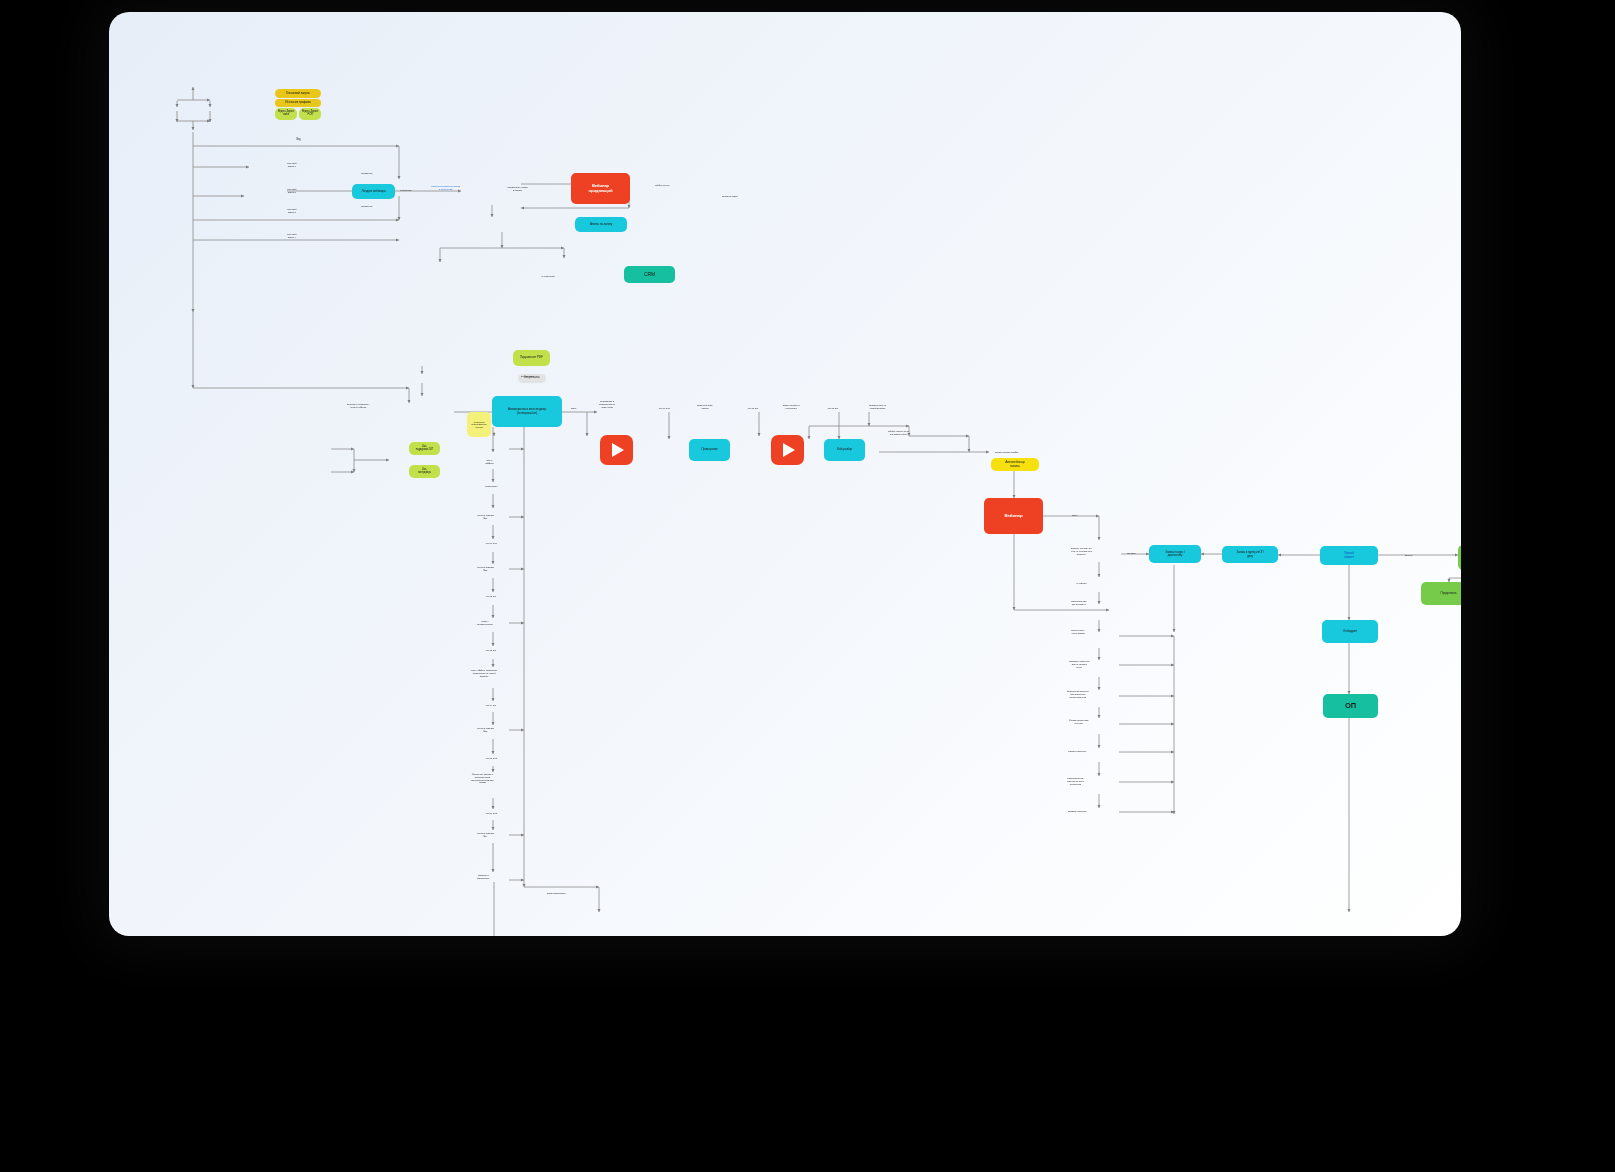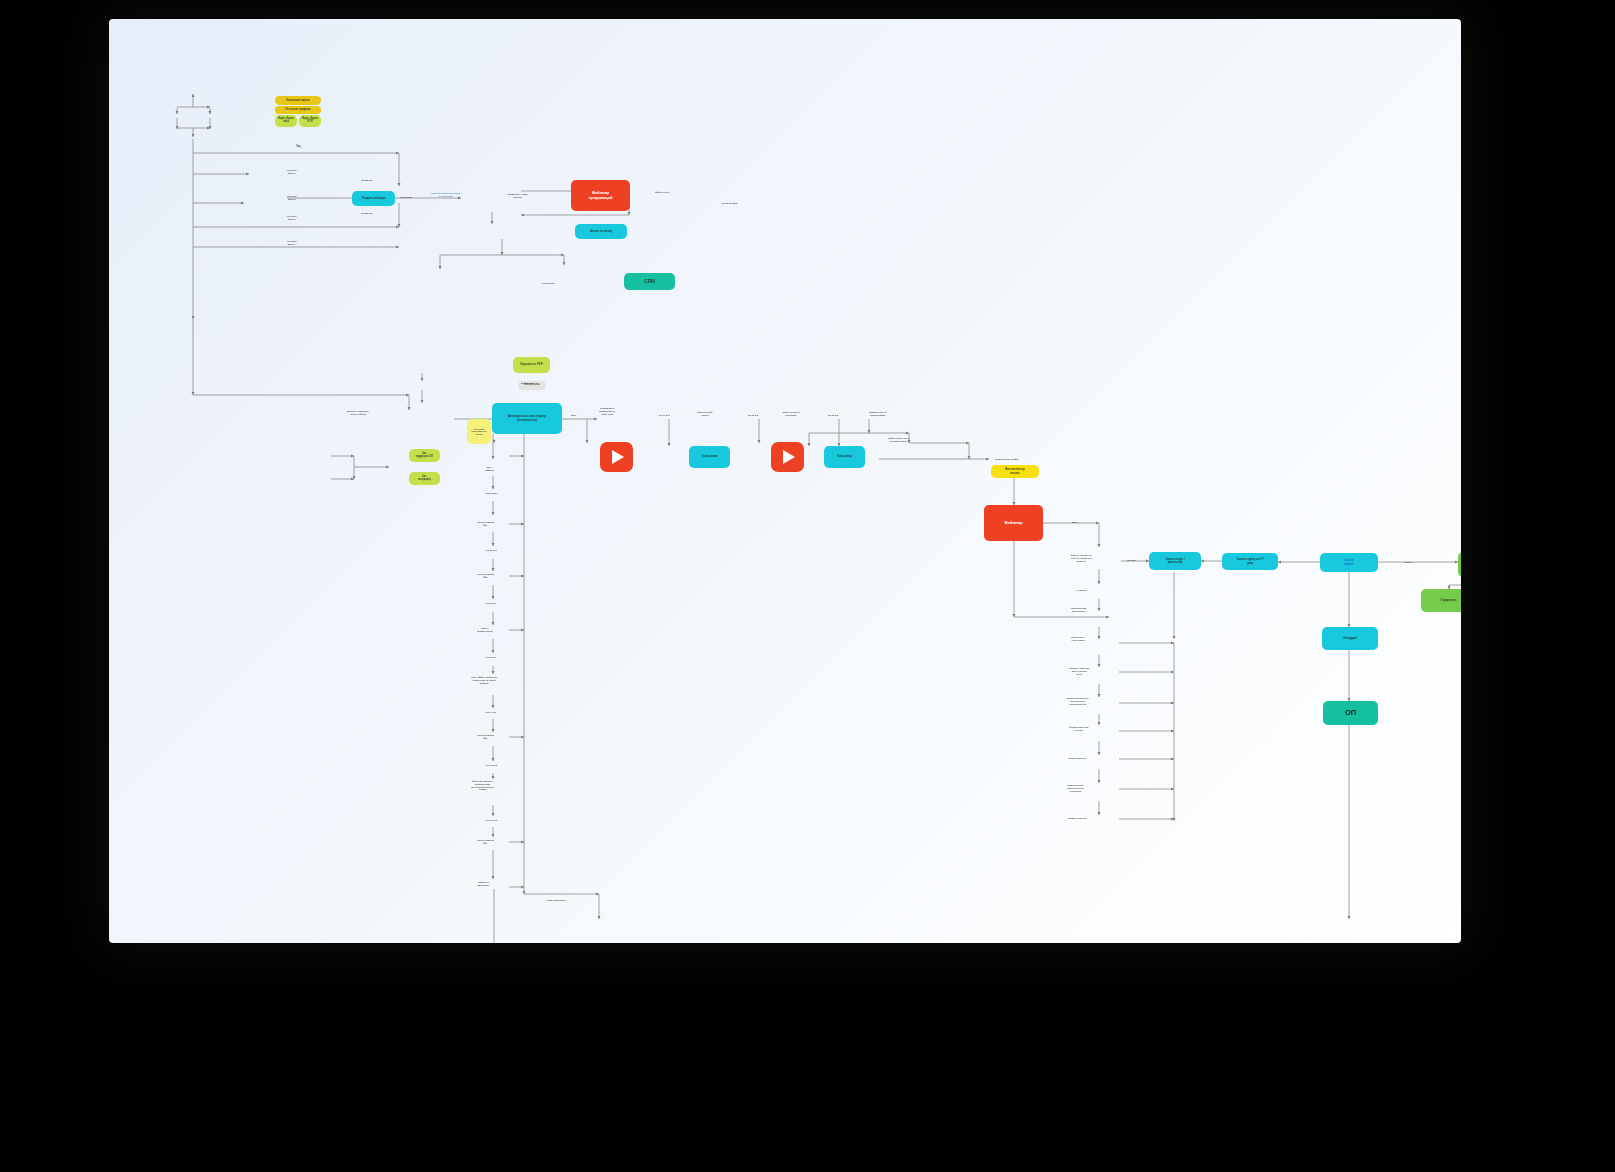--- a/index.html
+++ b/index.html
@@ -16,24 +16,24 @@
     position: relative;
     width: 1615px;
     height: 1172px;
     background: #000000;
   }
 
   
   #canvas {
     position: absolute;
     left: 109px;
-    top: 19px;
+    top: 12px;
     width: 1352px;
     height: 924px;
-    border-radius: 4px;
+    border-radius: 20px;
     background: linear-gradient(135deg, #e7eef8 0%, #eef3fa 26%, #f3f7fc 52%, #fafcfe 78%, #ffffff 100%);
     box-shadow: 0 0 60px 14px rgba(255,255,255,0.045);
     overflow: hidden;
   }
 
   #edges {
     position: absolute;
     left: 0; top: 0;
     width: 1352px;
     height: 924px;

